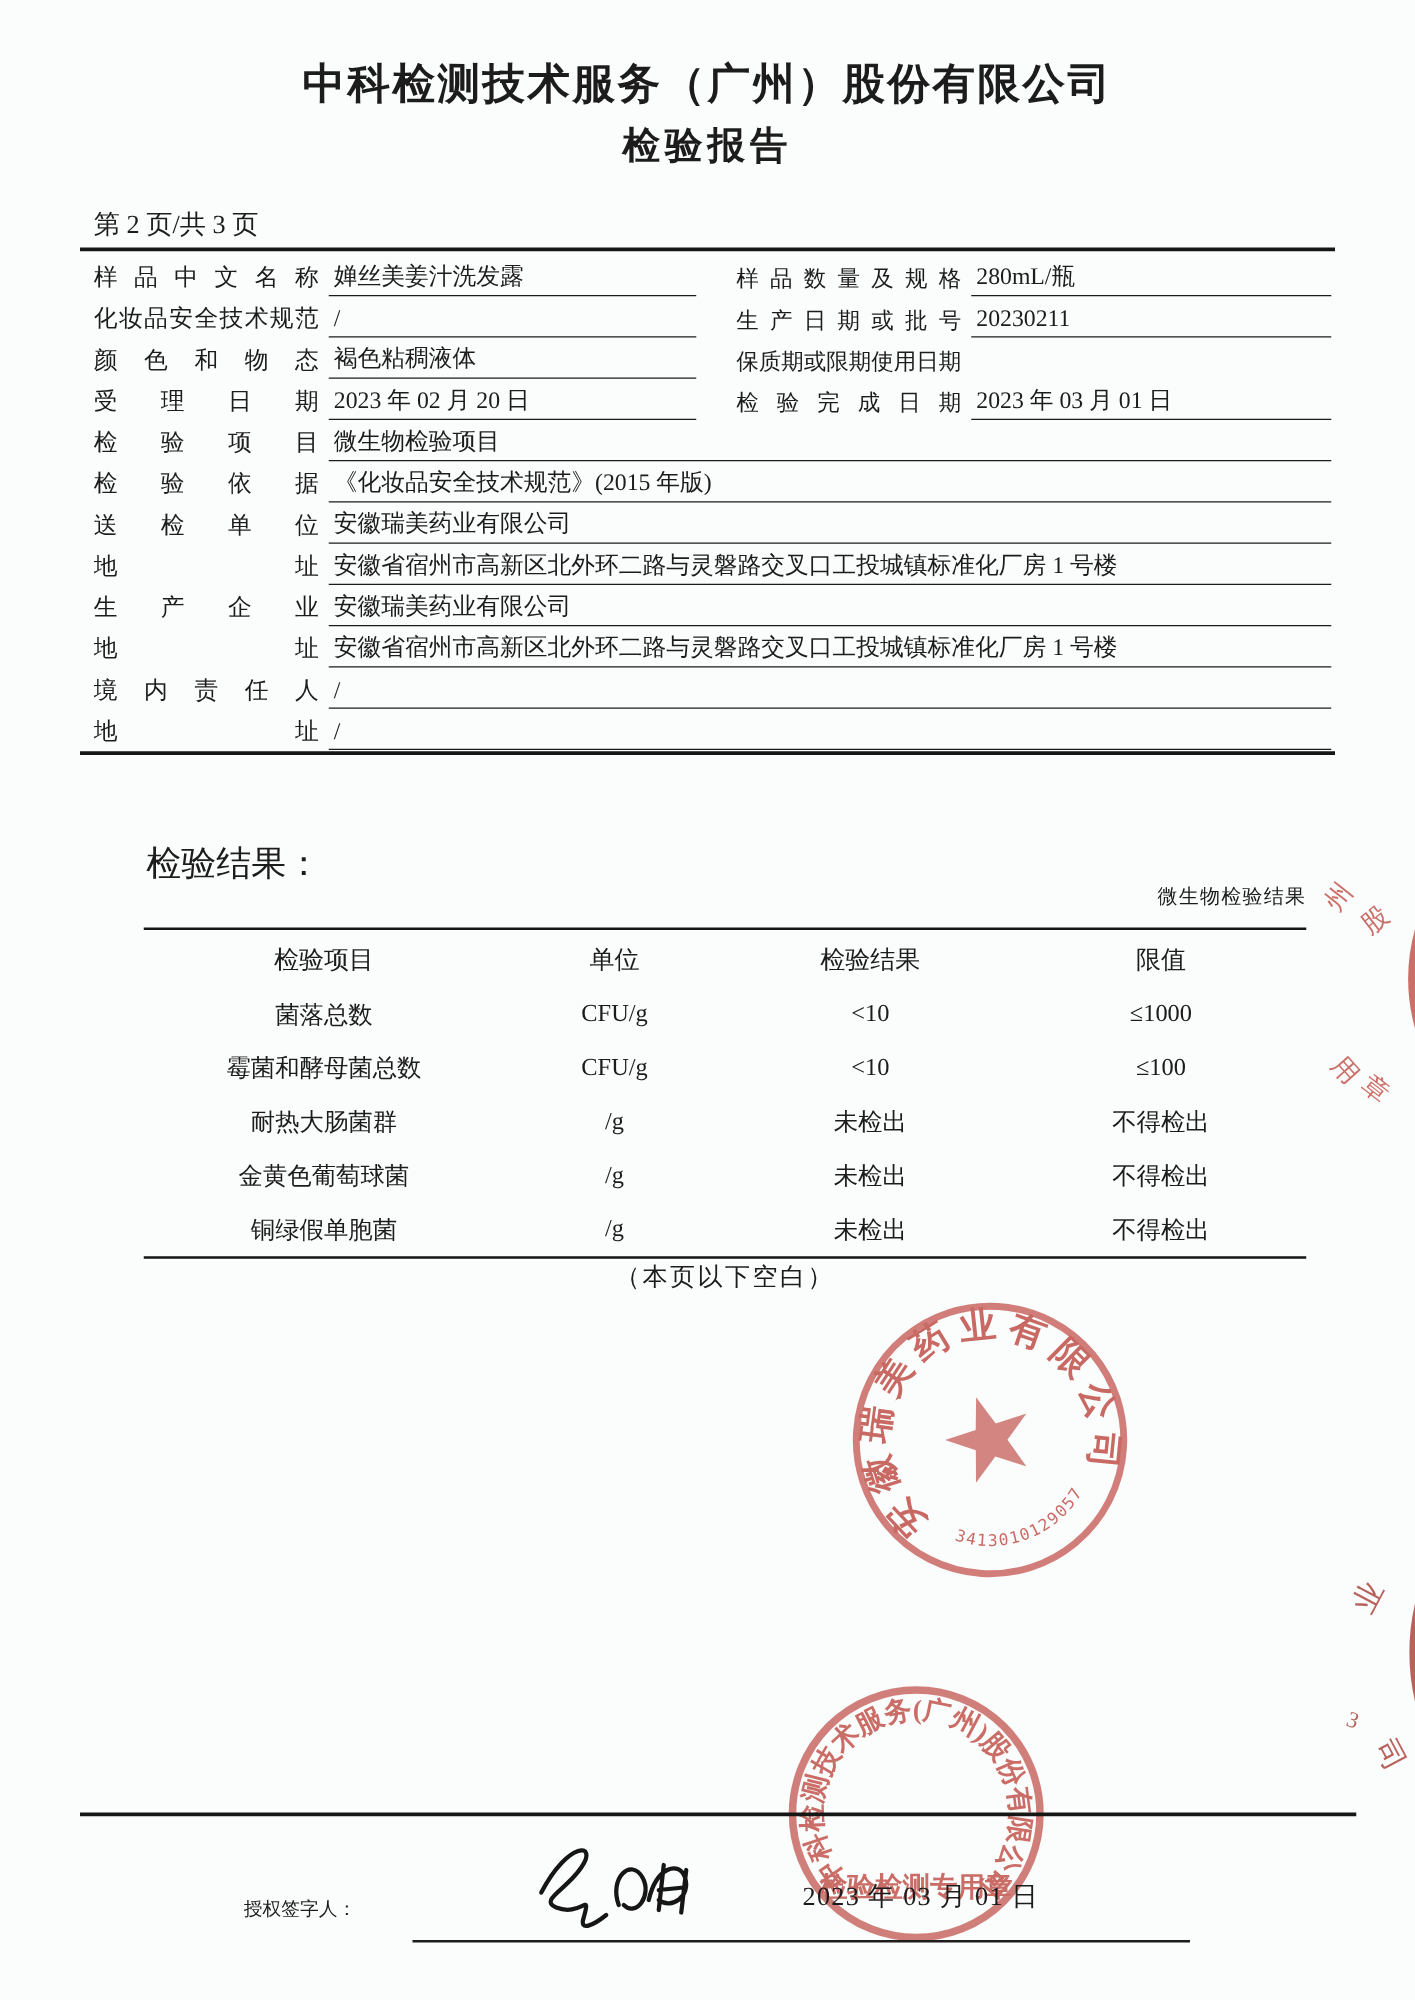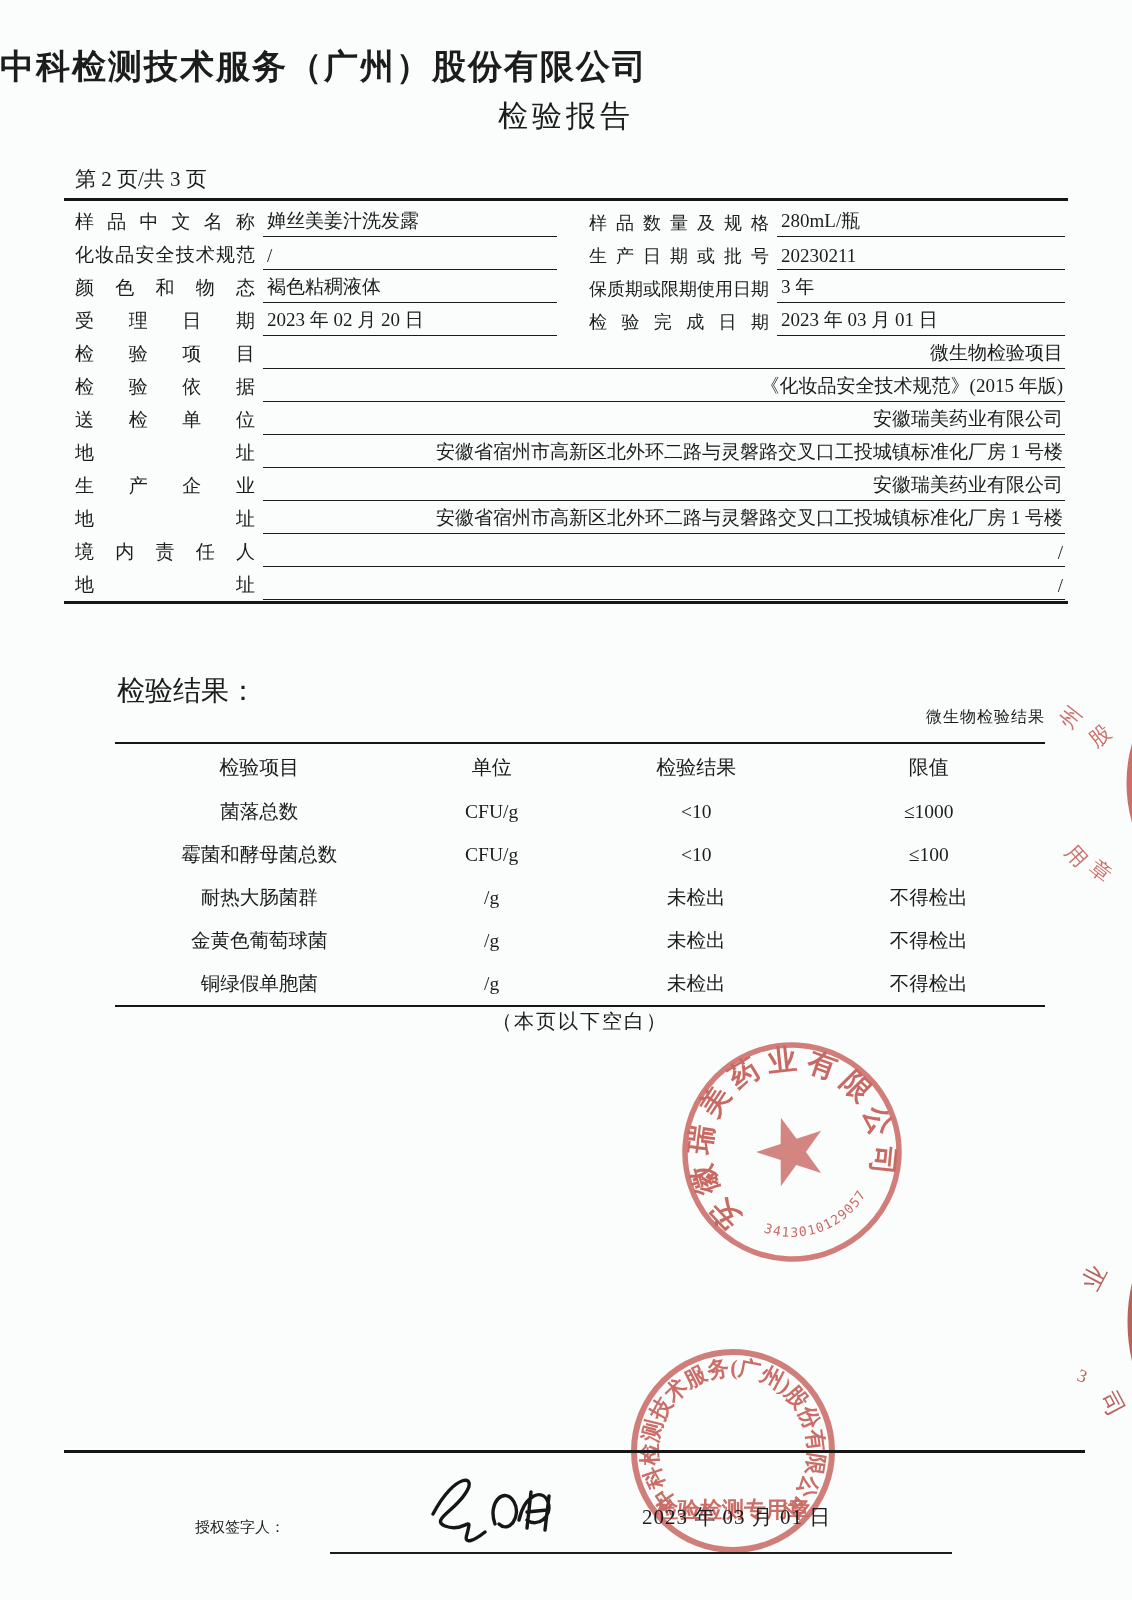--- a/index.html
+++ b/index.html
@@ -8,25 +8,25 @@
     width:1132px;height:1600px;
     margin:0 auto;
     background:#fbfcfc;
     font-family:"Liberation Serif","DejaVu Serif",serif;
     color:#1c1c1c;
     overflow:hidden;
   }
   
   .company-title{
     position:absolute;left:0;top:44px;width:100%;
-    font-size:34px;font-weight:bold;letter-spacing:2px;
+    text-align:center;font-size:34px;font-weight:bold;letter-spacing:2px;
   }
   .report-title{
     position:absolute;left:0;top:96px;width:100%;
-    text-align:center;font-size:30px;font-weight:normal;letter-spacing:4px;
+    text-align:center;font-size:30px;font-weight:bold;letter-spacing:4px;
   }
   .meta-row{
     position:absolute;left:75px;top:165px;width:990px;
     display:flex;justify-content:space-between;font-size:21px;
   }
   .hr-thick{position:absolute;left:64px;width:1004px;height:3px;background:#161616;}
   .hr-meta{top:198px;}
   .hr-info-bottom{top:601px;}
   .hr-footer{top:1450px;width:1021px;}
   
@@ -40,21 +40,21 @@
   }
   .lbl-l{width:180px;margin-right:8px;}
   .lbl-r{width:180px;margin-right:8px;font-size:18px;}
   .val{
     border-bottom:1.5px solid #1b1b1b;
     padding:0 2px 2px 4px;white-space:nowrap;overflow:hidden;
   }
   .val-l{width:288px;flex:none;}
   .spacer{width:32px;flex:none;}
   .val-r{flex:1;}
-  .val-full{flex:1;text-align:right;}
+  .val-full{flex:1;}
   
   .section-label{position:absolute;left:117px;top:672px;font-size:28px;}
   .res-title{position:absolute;left:115px;top:707px;width:930px;text-align:right;font-size:16px;letter-spacing:1px;}
   .res-table{
     position:absolute;left:115px;top:742px;width:930px;
     border-top:2.5px solid #161616;border-bottom:2.5px solid #161616;
     font-size:19.5px;
   }
   .res-row{display:grid;grid-template-columns:31% 19% 25% 25%;height:43px;align-items:center;text-align:center;}
   .res-row.header{height:46px;font-size:20px;}
@@ -97,21 +97,20 @@
       <span class="val val-l">/</span>
       <span class="spacer"></span>
       <span class="lbl lbl-r">生产日期或批号</span>
       <span class="val val-r">20230211</span>
     </div>
     <div class="irow">
       <span class="lbl lbl-l">颜色和物态</span>
       <span class="val val-l">褐色粘稠液体</span>
       <span class="spacer"></span>
       <span class="lbl lbl-r">保质期或限期使用日期</span>
-      <span class="val val-r">3 年</span>
     </div>
     <div class="irow">
       <span class="lbl lbl-l">受理日期</span>
       <span class="val val-l">2023 年 02 月 20 日</span>
       <span class="spacer"></span>
       <span class="lbl lbl-r">检验完成日期</span>
       <span class="val val-r">2023 年 03 月 01 日</span>
     </div>
     <div class="irow">
       <span class="lbl lbl-l">检验项目</span>

